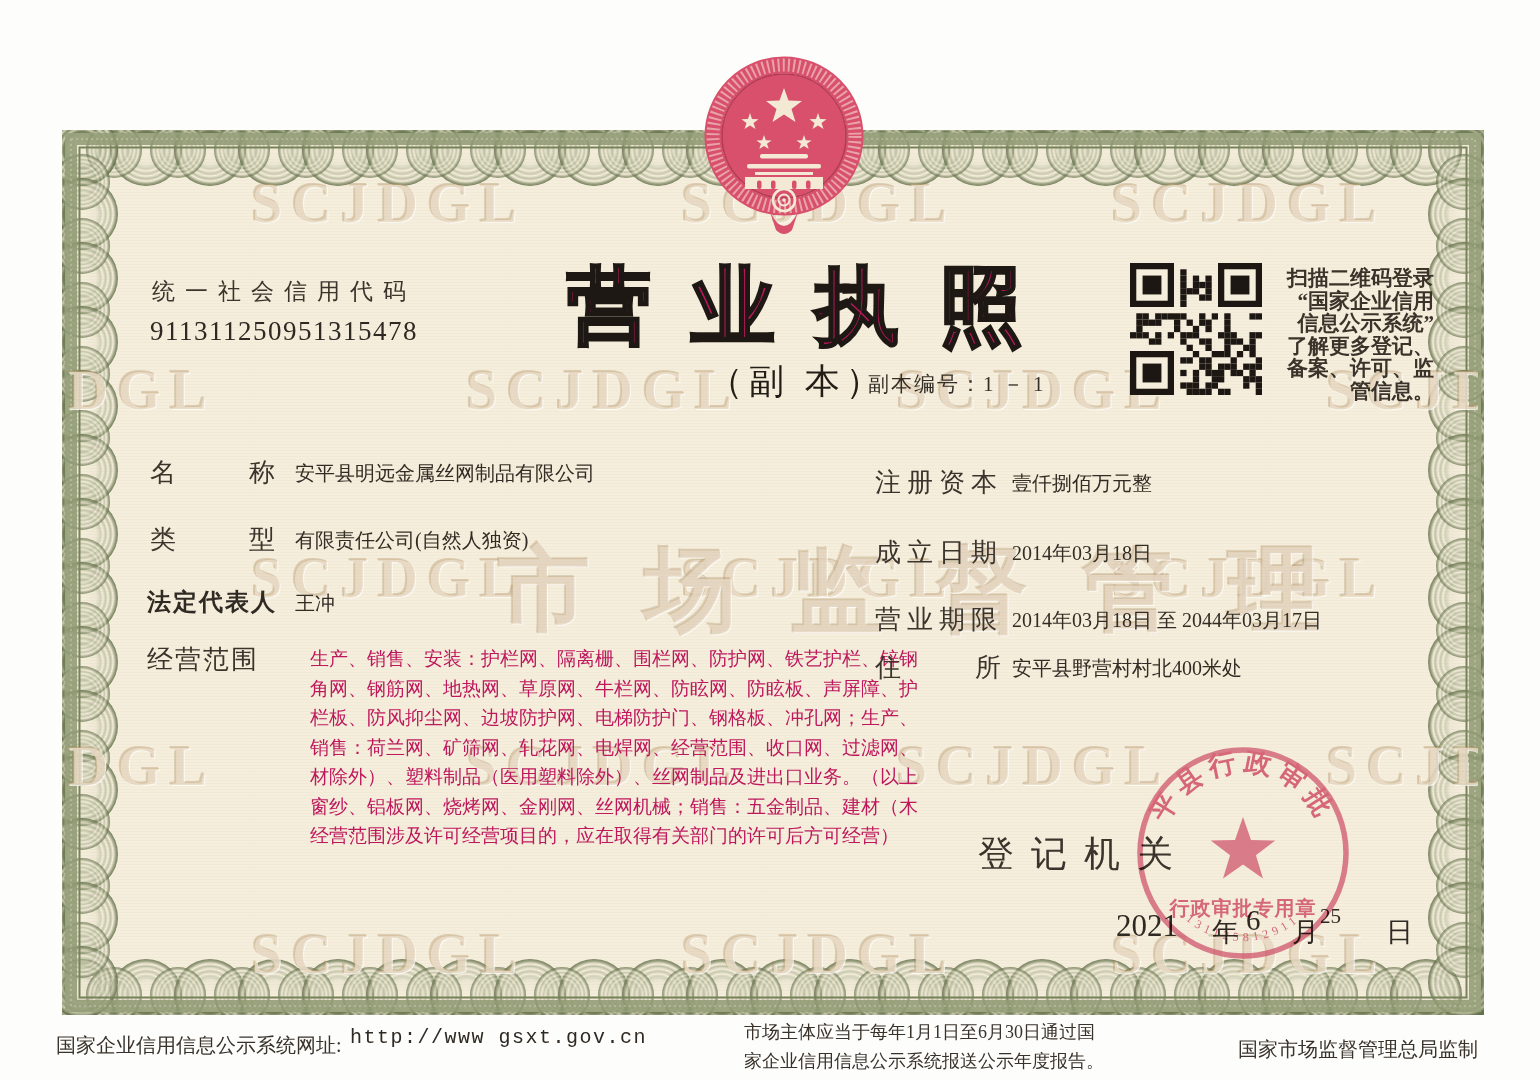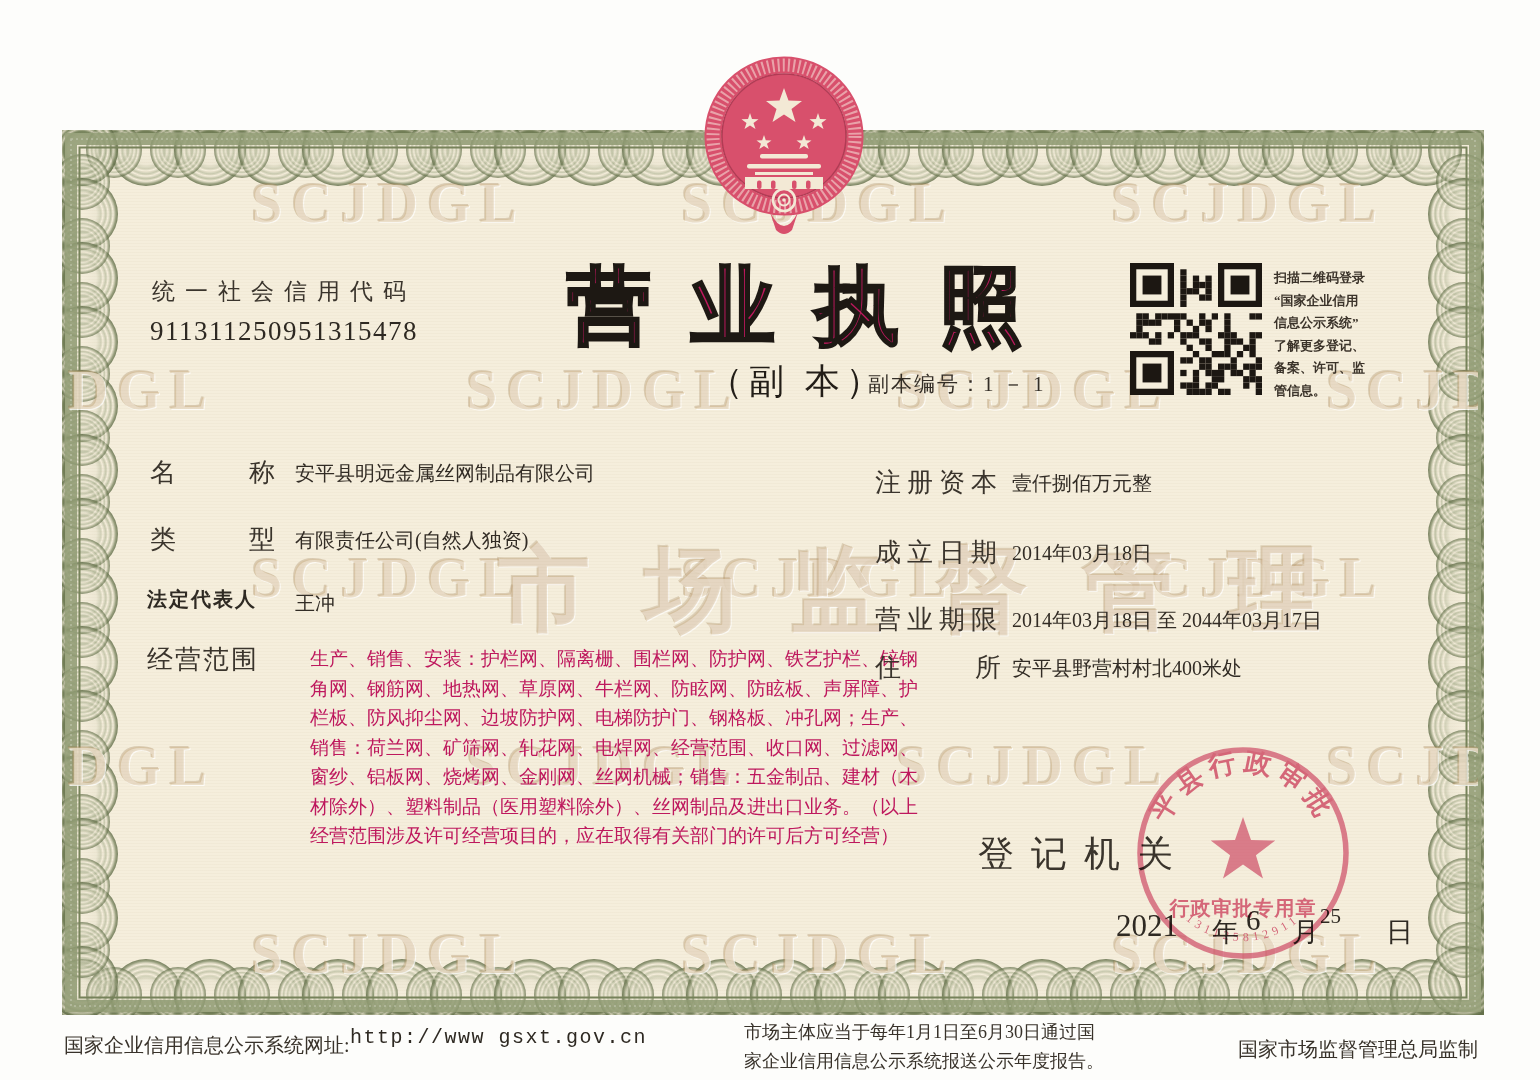--- a/index.html
+++ b/index.html
@@ -18,25 +18,25 @@
   .content{position:absolute;inset:0;z-index:3;padding-left:12px;}
   
   .credit-label{position:absolute;left:90px;top:146px;font-size:23px;letter-spacing:10px;color:#3a342c;}
   .credit-code{position:absolute;left:88px;top:186px;font-size:27px;letter-spacing:1.5px;color:#2e2922;}
   .title{position:absolute;left:505px;top:120px;font-family:"Liberation Sans","DejaVu Sans",sans-serif;
          font-weight:bold;font-size:84px;letter-spacing:40px;color:#be185d;-webkit-text-stroke:2.5px #1d1813;white-space:nowrap;}
   .subtitle{position:absolute;left:646px;top:228px;font-size:35px;font-weight:normal;letter-spacing:6px;color:#221d17;white-space:nowrap;}
   .copy-no{position:absolute;left:806px;top:240px;font-size:21px;letter-spacing:2px;color:#332d26;}
   
   .qr{position:absolute;left:1068px;top:133px;width:132px;height:132px;}
-  .qr-caption{position:absolute;left:1212px;top:137px;width:160px;font-size:13px;line-height:22.5px;
-              color:#3b332a;white-space:pre-line;font-weight:bold;}
+  .qr-caption{position:absolute;left:1212px;top:137px;width:160px;font-size:21px;line-height:22.5px;
+              color:#3b332a;white-space:pre-line;font-weight:bold;text-align:right;}
   
   .lab{position:absolute;font-size:26px;color:#3a342c;white-space:nowrap;}
-  .lab-b{position:absolute;font-size:20px;font-weight:bold;letter-spacing:2px;
+  .lab-b{position:absolute;font-size:24px;font-weight:bold;letter-spacing:2px;
          font-family:"Liberation Sans","DejaVu Sans",sans-serif;color:#2f2a23;white-space:nowrap;}
   .val{position:absolute;font-size:20px;color:#322c25;white-space:nowrap;}
   .scope{position:absolute;left:248px;top:514px;font-size:19px;line-height:29.5px;color:#be185d;}
   .scope div{white-space:nowrap;}
   
   .regauth{position:absolute;left:916px;top:700px;font-size:36px;letter-spacing:17px;color:#3a342c;white-space:nowrap;}
   .dt{position:absolute;color:#2e2922;white-space:nowrap;}
   .seal{position:absolute;left:1065px;top:607px;z-index:4;mix-blend-mode:multiply;opacity:.86;}
   
   .emblem{position:absolute;left:700px;top:46px;width:168px;height:192px;z-index:5;}
@@ -390,22 +390,22 @@
 
       <span class="lab-b" style="left:85px;top:456px">法定代表人</span>
       <span class="val" style="left:233px;top:460px">王冲</span>
 
       <span class="lab" style="left:85px;top:512px;letter-spacing:2px">经营范围</span>
       <div class="scope">
         <div>生产、销售、安装：护栏网、隔离栅、围栏网、防护网、铁艺护栏、锌钢</div>
         <div>角网、钢筋网、地热网、草原网、牛栏网、防眩网、防眩板、声屏障、护</div>
         <div>栏板、防风抑尘网、边坡防护网、电梯防护门、钢格板、冲孔网；生产、</div>
         <div>销售：荷兰网、矿筛网、轧花网、电焊网、经营范围、收口网、过滤网、</div>
+        <div>材除外）、塑料制品（医用塑料除外）、丝网制品及进出口业务。（以上</div>
         <div>窗纱、铝板网、烧烤网、金刚网、丝网机械；销售：五金制品、建材（木</div>
-        <div>材除外）、塑料制品（医用塑料除外）、丝网制品及进出口业务。（以上</div>
         <div>经营范围涉及许可经营项目的，应在取得有关部门的许可后方可经营）</div>
       </div>
 
       <span class="lab" style="left:813px;top:335px;letter-spacing:6px">注册资本</span>
       <span class="val" style="left:950px;top:340px">壹仟捌佰万元整</span>
 
       <span class="lab" style="left:813px;top:405px;letter-spacing:6px">成立日期</span>
       <span class="val" style="left:950px;top:410px">2014年03月18日</span>
 
       <span class="lab" style="left:813px;top:472px;letter-spacing:6px">营业期限</span>
@@ -466,21 +466,21 @@
       <rect x="106" y="134.5" width="4.5" height="8.5" rx="2"></rect>
     </g>
     <g>
       <circle cx="84" cy="154" r="11" fill="none" stroke="#f3e9d5" stroke-width="2.6"></circle>
       <circle cx="84" cy="154" r="5.5" fill="none" stroke="#f3e9d5" stroke-width="2"></circle>
       <circle cx="84" cy="154" r="1.8" fill="#f3e9d5"></circle>
     </g>
     <path d="M70,166 Q84,194 98,166 L92,184 Q84,192 76,184 Z" fill="#d8506c"></path>
   </svg>
 
-  <div class="foot" style="left:64px;top:1032px">国家企业信用信息公示系统网址:</div>
+  <div class="foot" style="left:56px;top:1032px">国家企业信用信息公示系统网址:</div>
   <div class="foot-url" style="left:350px;top:1026px">http://www gsxt.gov.cn</div>
   <div class="notice">
     <div>市场主体应当于每年1月1日至6月30日通过国</div>
     <div>家企业信用信息公示系统报送公示年度报告。</div>
   </div>
   <div class="foot" style="left:1238px;top:1036px">国家市场监督管理总局监制</div>
 
 </div>
 
 </body></html>

